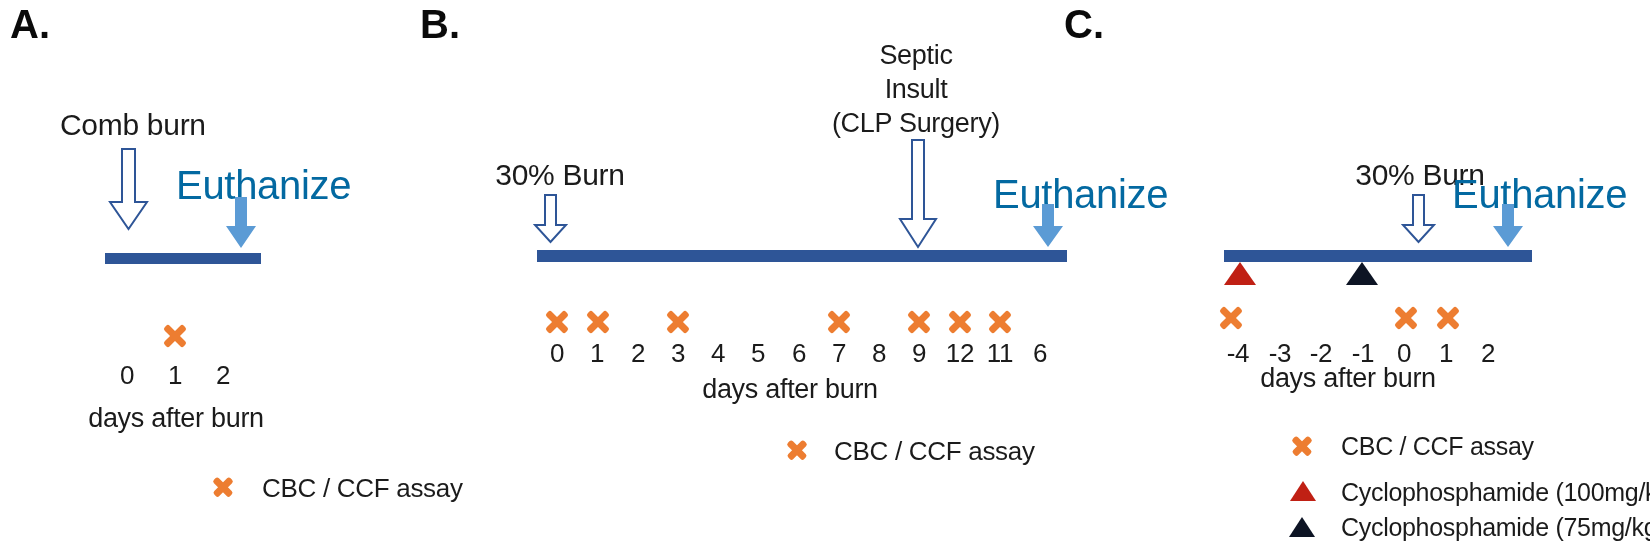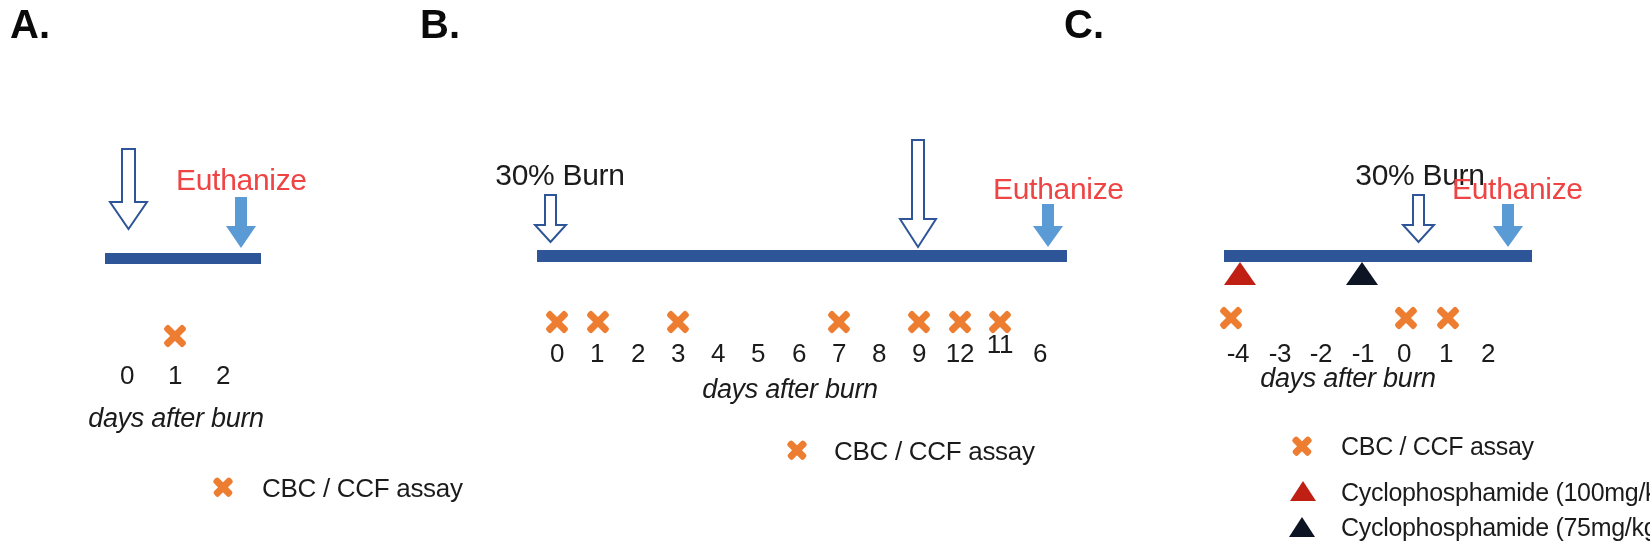--- a/index.html
+++ b/index.html
@@ -4,26 +4,26 @@
 <style>
   html,body { margin:0; padding:0; background:#ffffff; }
   .canvas {
     position:relative; width:1650px; height:542px; background:#ffffff;
     font-family:"Liberation Sans", sans-serif; color:#1b1b1b; overflow:hidden;
     letter-spacing:-0.3px;
   }
   .abs { position:absolute; }
   .panel-letter { font-size:40px; font-weight:800; color:#0a0a0a; letter-spacing:0; }
   .event-label { font-size:30px; font-weight:400; white-space:nowrap; }
-  .euthanize-label { font-size:30px; color:#ef4444; white-space:nowrap; }
+  .euthanize-label { font-size:40px; color:#0369a1; white-space:nowrap; }
   .septic-block { width:212px; text-align:center; font-size:27px; line-height:34px; }
   .centered { text-align:center; }
   .timeline-bar { position:absolute; background:#2E5597; }
   .tick { position:absolute; width:40px; text-align:center; font-size:26px; line-height:26px; }
-  .axis-label { position:absolute; width:220px; text-align:center; font-size:27px; white-space:nowrap;font-style:italic; }
+  .axis-label { position:absolute; width:220px; text-align:center; font-size:27px; white-space:nowrap; }
   .legend-text { position:absolute; font-size:26px; white-space:nowrap; }
   .legend-text-sm { position:absolute; font-size:25px; white-space:nowrap; }
 
   
   .xmark { position:absolute; width:26px; height:26px; }
   .xmark::before, .xmark::after {
     content:""; position:absolute; left:50%; top:50%;
     width:27px; height:7px; background:#ED7D31; border-radius:2.5px;
   }
   .xmark::before { transform:translate(-50%,-50%) rotate(45deg); }
@@ -40,20 +40,21 @@
 
   svg { display:block; }
 </style>
 </head>
 <body>
 
 <div class="canvas">
 
   <div class="abs panel-letter" style="left:10px;top:2px">A.</div>
 
+  <div class="abs event-label" style="left:60px;top:108px">Comb burn</div>
 
   <svg class="abs" style="left:108px;top:148px" width="41" height="83" viewBox="0 0 41 83">
     <polygon points="14,1 27,1 27,54 39,54 20.5,81 2,54 14,54" fill="#ffffff" stroke="#2E5597" stroke-width="2" stroke-linejoin="miter"></polygon>
   </svg>
 
   <div class="abs euthanize-label" style="left:176px;top:163px">Euthanize</div>
 
   <svg class="abs" style="left:225px;top:197px" width="32" height="52" viewBox="0 0 32 52">
     <polygon points="10,0 22,0 22,29 31,29 16,51 1,29 10,29" fill="#5B9BD5"></polygon>
   </svg>
@@ -66,20 +67,25 @@
   <span class="tick" style="left:155px;top:362px">1</span>
   <span class="tick" style="left:203px;top:362px">2</span>
 
   <div class="axis-label" style="left:66px;top:403px">days after burn</div>
 
   <span class="xmark sm" style="left:212px;top:476px"></span>
   <div class="legend-text" style="left:262px;top:473px">CBC / CCF assay</div>
 
   <div class="abs panel-letter" style="left:420px;top:2px">B.</div>
 
+  <div class="abs septic-block" style="left:810px;top:38px">
+    <div>Septic</div>
+    <div>Insult</div>
+    <div>(CLP Surgery)</div>
+  </div>
 
   <svg class="abs" style="left:898px;top:139px" width="40" height="110" viewBox="0 0 40 110">
     <polygon points="14,1 26,1 26,80 38,80 20,108 2,80 14,80" fill="#ffffff" stroke="#2E5597" stroke-width="2"></polygon>
   </svg>
 
   <div class="abs event-label centered" style="left:480px;top:158px;width:160px">30% Burn</div>
 
   <svg class="abs" style="left:533px;top:194px" width="35" height="50" viewBox="0 0 35 50">
     <polygon points="12,1 23,1 23,31 33,31 17.5,48 2,31 12,31" fill="#ffffff" stroke="#2E5597" stroke-width="2"></polygon>
   </svg>
@@ -104,21 +110,21 @@
   <span class="tick" style="left:577px;top:340px">1</span>
   <span class="tick" style="left:618px;top:340px">2</span>
   <span class="tick" style="left:658px;top:340px">3</span>
   <span class="tick" style="left:698px;top:340px">4</span>
   <span class="tick" style="left:738px;top:340px">5</span>
   <span class="tick" style="left:779px;top:340px">6</span>
   <span class="tick" style="left:819px;top:340px">7</span>
   <span class="tick" style="left:859px;top:340px">8</span>
   <span class="tick" style="left:899px;top:340px">9</span>
   <span class="tick" style="left:940px;top:340px">12</span>
-  <span class="tick" style="left:980px;top:331px">11</span>
+  <span class="tick" style="left:980px;top:340px">11</span>
   <span class="tick" style="left:1020px;top:340px">6</span>
 
   <div class="axis-label" style="left:680px;top:374px">days after burn</div>
 
   <span class="xmark sm" style="left:786px;top:439px"></span>
   <div class="legend-text" style="left:834px;top:436px">CBC / CCF assay</div>
 
   <div class="abs panel-letter" style="left:1064px;top:2px">C.</div>
 
   <div class="abs event-label centered" style="left:1340px;top:158px;width:160px">30% Burn</div>

